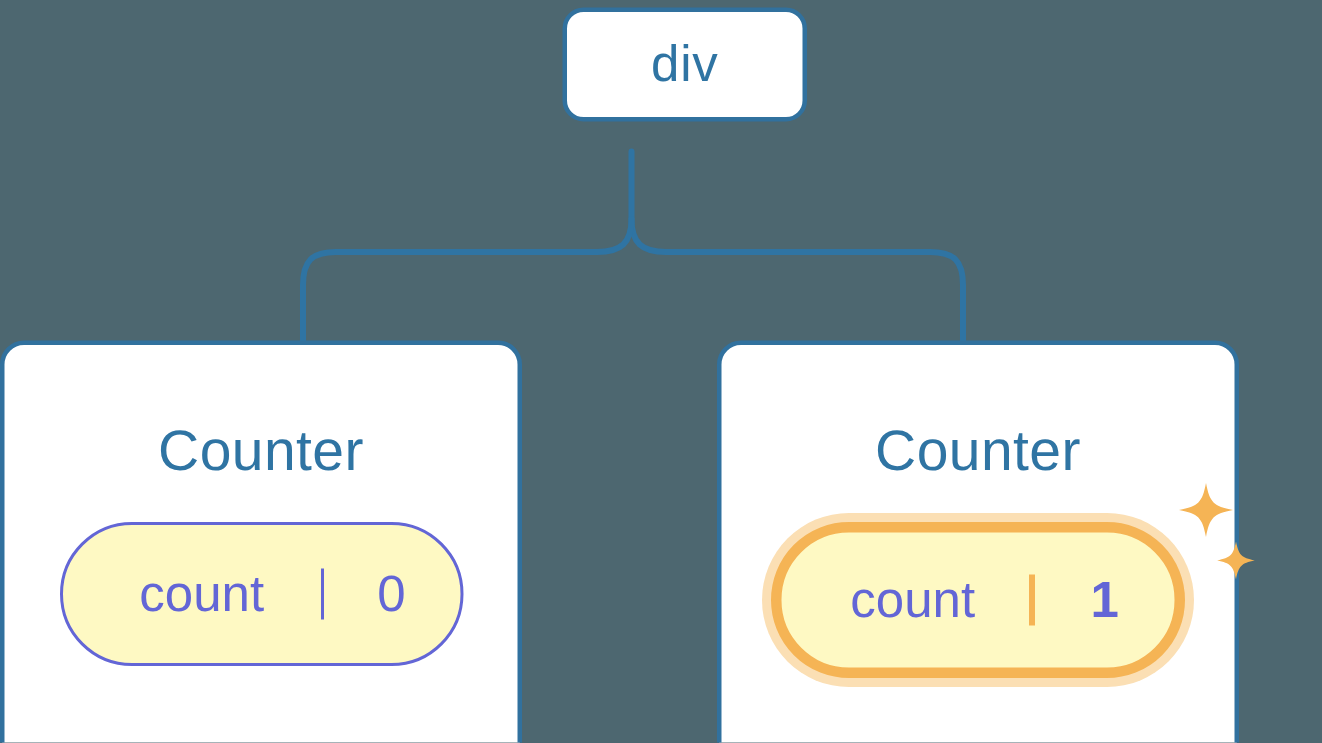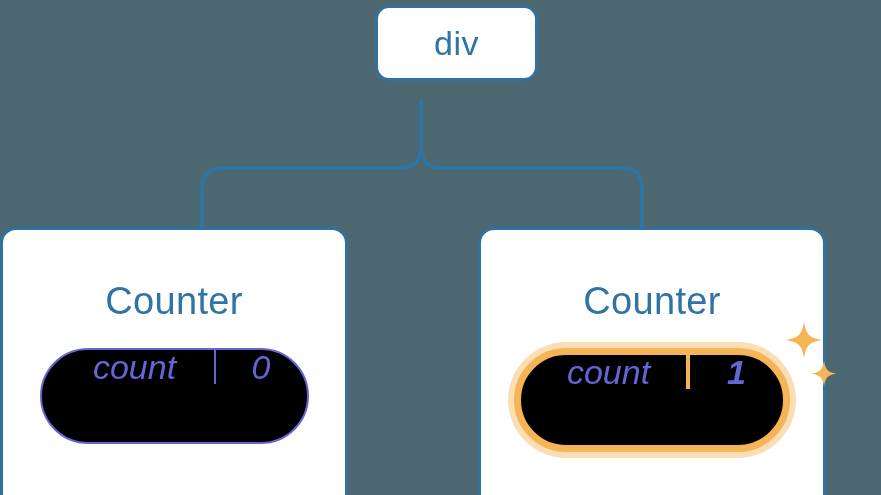--- a/index.html
+++ b/index.html
@@ -85,28 +85,27 @@
     position: relative;
     margin-top: 28px;
     display: flex;
     align-items: center;
     justify-content: center;
   }
 
   .pill {
     position: relative;
     display: flex;
-    align-items: flex-start;
+    align-items: center;
     width: 269px;
     height: 96px;
     border: 2px solid #6366d6;
     border-radius: 48px;
     box-sizing: border-box;
-    background: #000000;
-    font-style: italic;
+    background: #fef9c3;
   }
 
   .pill-key, .pill-val {
     display: flex;
     align-items: center;
     justify-content: center;
     box-sizing: border-box;
     line-height: 1;
   }
   .pill-key {

